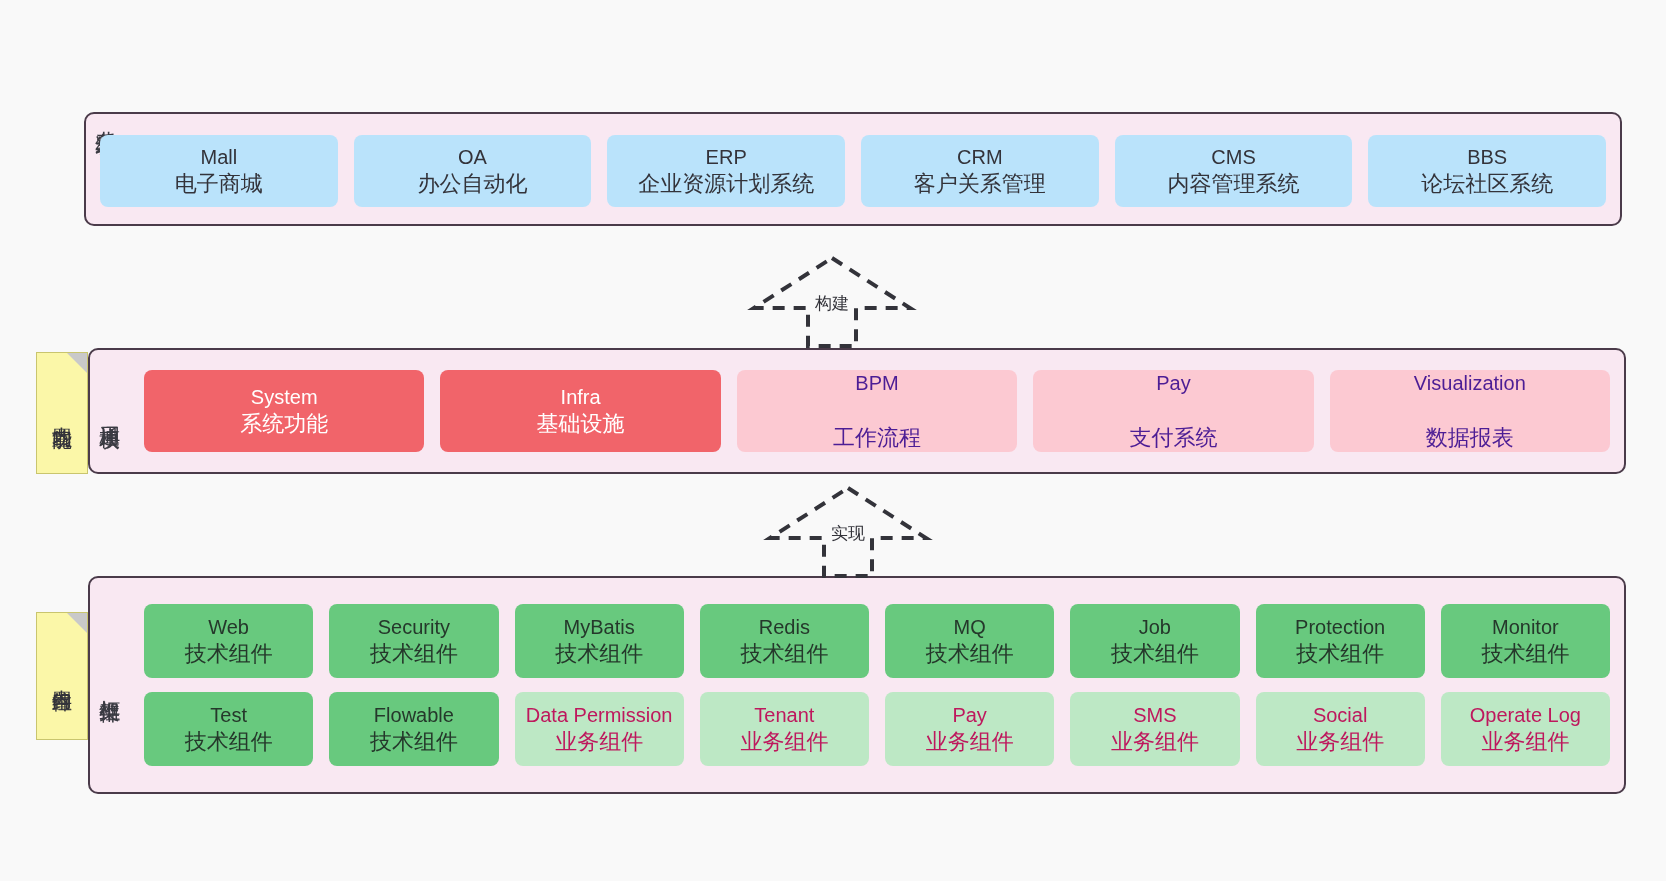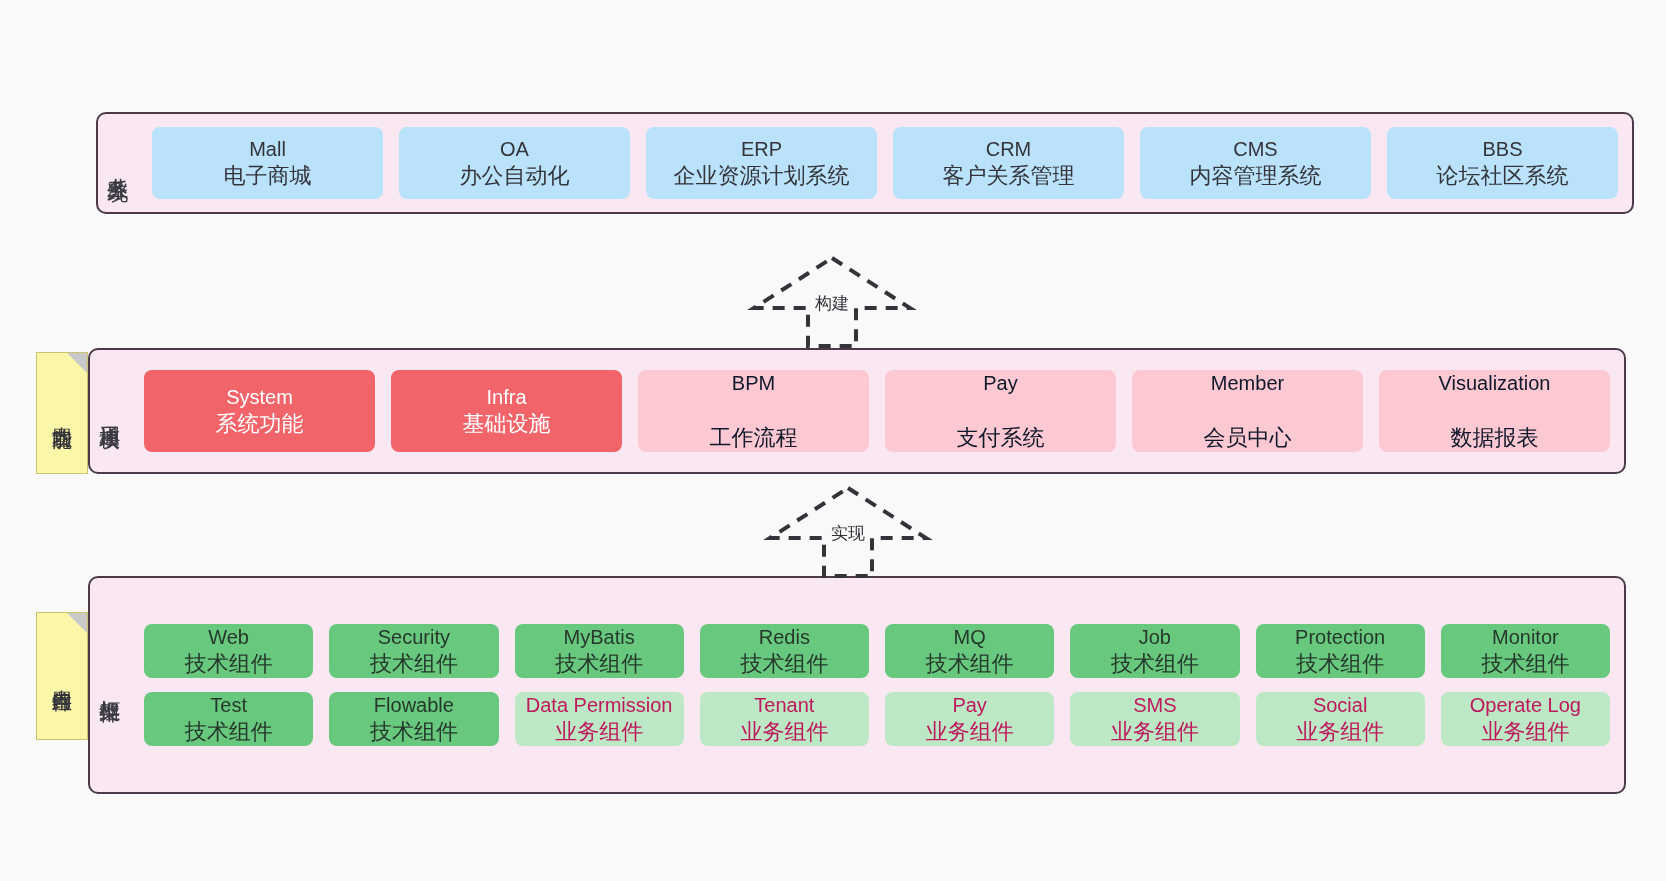--- a/index.html
+++ b/index.html
@@ -65,31 +65,31 @@
     text-align:center;
     line-height:1.24;
     padding:6px 4px;
     user-select:none;
   }
   .cell .en{font-size:20px;}
   .cell .cn{font-size:22px;}
 
   .c-blue{background:#bae3fb;color:#33333a;}
   .c-red{background:#f1646a;color:#ffffff;}
-  .c-pink{background:#fcc9d2;color:#0f172a;gap:28px;}
+  .c-pink{background:#fcc9d2;color:#4c1d95;gap:28px;}
   .c-green{background:#68c97e;color:#25382b;}
   .c-lightgreen{background:#bde8c5;color:#be185d;}
 
   
-  #layer-business{left:96px;top:112px;width:1538px;height:102px;}
+  #layer-business{left:84px;top:112px;width:1538px;height:114px;flex-direction:column;}
   #layer-common{left:88px;top:348px;width:1538px;height:126px;}
   #layer-framework{left:88px;top:576px;width:1538px;height:218px;}
   #layer-business .cell{height:72px;}
   #layer-common .cell{height:82px;}
-  #layer-framework .cell{height:54px;}
+  #layer-framework .cell{height:74px;}
 
   
   .note{
     position:absolute;
     box-sizing:border-box;
     width:52px;
     background:#fbf7a8;
     border:1px solid #c9c56e;
     color:#33333a;
     font-size:20px;
@@ -206,24 +206,20 @@
         <div class="cell c-pink">
           <span class="en">BPM</span>
           <span class="cn">工作流程</span>
         </div>
 
         <div class="cell c-pink">
           <span class="en">Pay</span>
           <span class="cn">支付系统</span>
         </div>
 
-        <div class="cell c-pink">
-          <span class="en">Member</span>
-          <span class="cn">会员中心</span>
-        </div>
 
         <div class="cell c-pink">
           <span class="en">Visualization</span>
           <span class="cn">数据报表</span>
         </div>
 
       </div>
     </div>
   </div>
 

